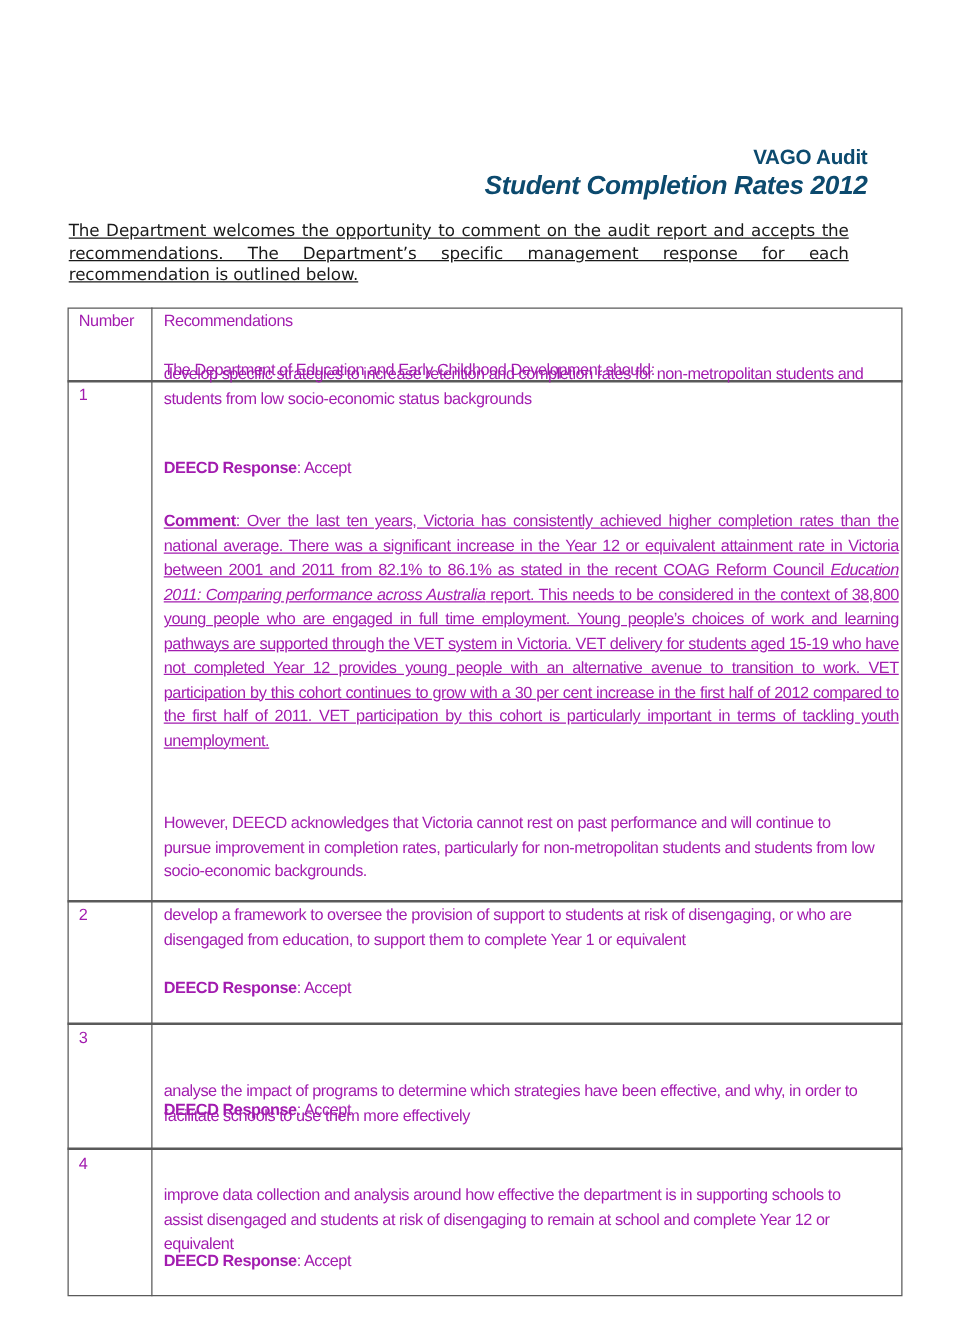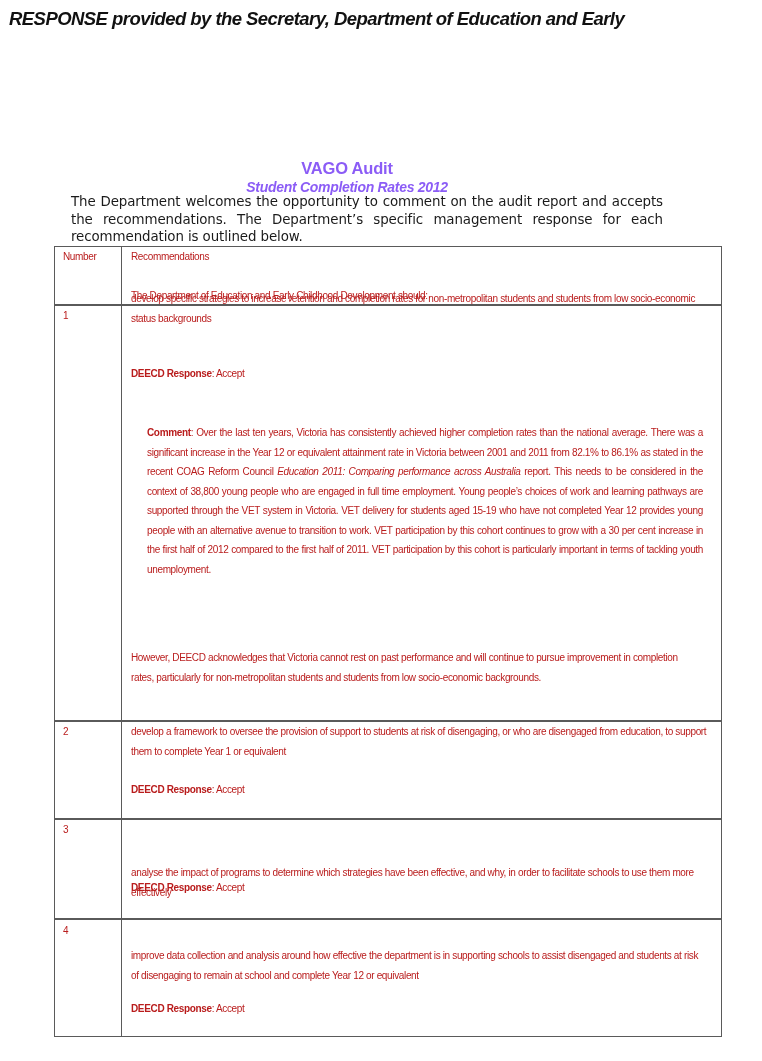--- a/index.html
+++ b/index.html
@@ -1,48 +1,47 @@
 <!DOCTYPE html>
 <html><head>
   <meta charset="utf-8">
   <style>
     html, body { margin: 0; padding: 0; background: #ffffff; }
     body { width: 762px; height: 1061px; position: relative; overflow: hidden; color: #1a1a1a; }
     .hdr { position: absolute; left: 9px; top: 4px; width: 750px;
       font-family: "Liberation Sans", sans-serif; font-weight: bold; font-style: italic;
       font-size: 18.5px; line-height: 29px; letter-spacing: -0.55px; color: #111; }
-    .title { position: absolute; left: 0; width: 694px; text-align: center;
-      font-family: "Liberation Sans", sans-serif; font-weight: bold; color: #8b5cf6; margin-top: 42px; }
+    .title { position: absolute; left: 0; width: 694px; text-align: right;
+      font-family: "Liberation Sans", sans-serif; font-weight: bold; color: #0c4a6e; }
     .t1 { top: 117px; font-size: 16.5px; letter-spacing: -0.2px; }
-    .t2 { top: 137px; font-size: 14px; font-style: italic; letter-spacing: -0.3px; }
+    .t2 { top: 137px; font-size: 21px; font-style: italic; letter-spacing: -0.3px; }
     .intro { position: absolute; left: 55px; top: 177px; width: 624px;
       font-family: "DejaVu Sans", sans-serif; font-size: 13.4px; line-height: 17.5px;
       text-align: justify; letter-spacing: -0.1px; color: #1a1a1a; }
     .intro .last { text-align-last: left; }
 
     .tbl { position: absolute; left: 54px; top: 246px; width: 668px; height: 791px;
       border: 1.5px solid #5a5a5a; box-sizing: border-box; }
     .vline { position: absolute; left: 121px; top: 246px; width: 1.4px; height: 791px; background: #5a5a5a; }
     .hline { position: absolute; left: 54px; width: 668px; height: 1.5px; background: #5a5a5a; }
 
-    .cell { position: absolute; font-family: "Liberation Sans", sans-serif; font-size: 10px;
-      line-height: 19.5px; color: #b91c1c; letter-spacing: -0.35px; }
+    .cell { position: absolute; font-family: "Liberation Sans", sans-serif; font-size: 13px;
+      line-height: 19.5px; color: #a21caf; letter-spacing: -0.35px; }
     .num { left: 63px; }
     .txt { left: 131px; width: 588px; }
     .just { text-align: justify; }
     .just .endl { text-align-last: left; }
     b { font-weight: bold; }
     i { font-style: italic; }
-    p { margin: 16px; }
+    p { margin: 0; text-decoration: underline; }
   </style>
 </head>
 <body>
 
 <div class="hdr">
-  <div>RESPONSE provided by the Secretary, Department of Education and Early</div>
 </div>
 
 <div class="title t1">VAGO Audit</div>
 <div class="title t2">Student Completion Rates 2012</div>
 
 <div class="intro">
   <p class="last">The Department welcomes the opportunity to comment on the audit report and accepts the recommendations. The Department’s specific management response for each recommendation is outlined below.</p>
 </div>
 
 <div class="tbl"></div>

